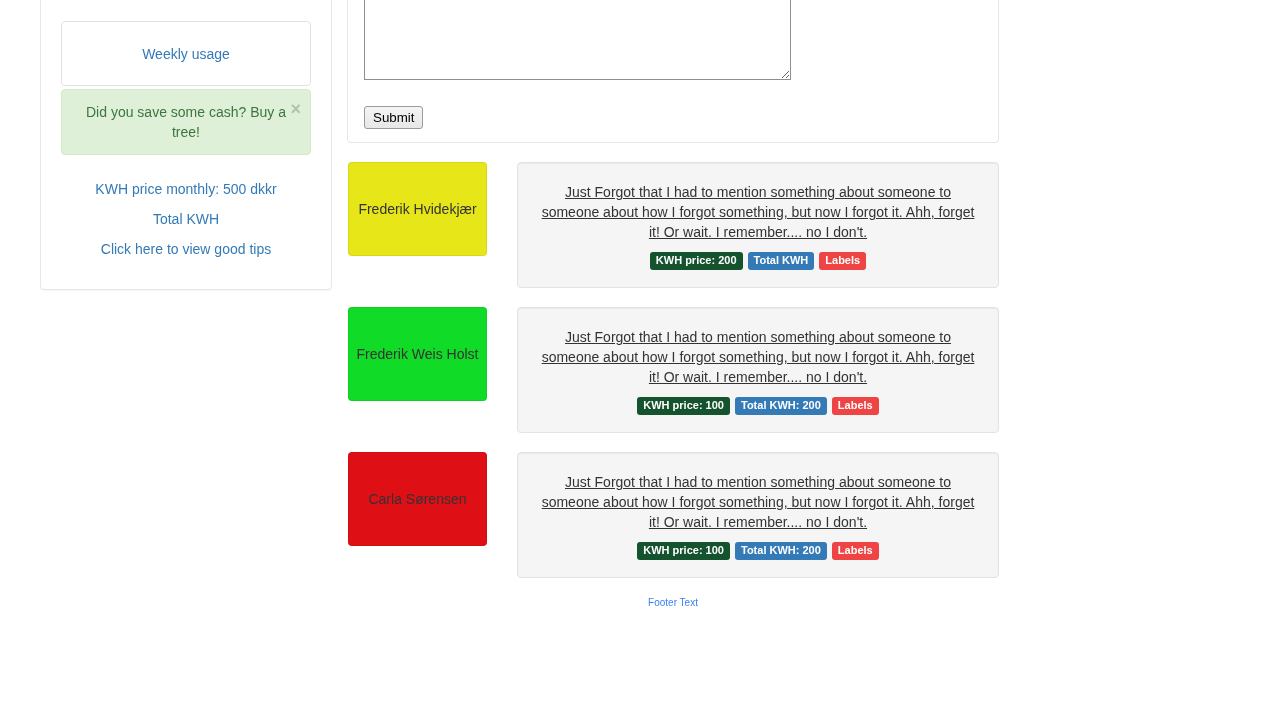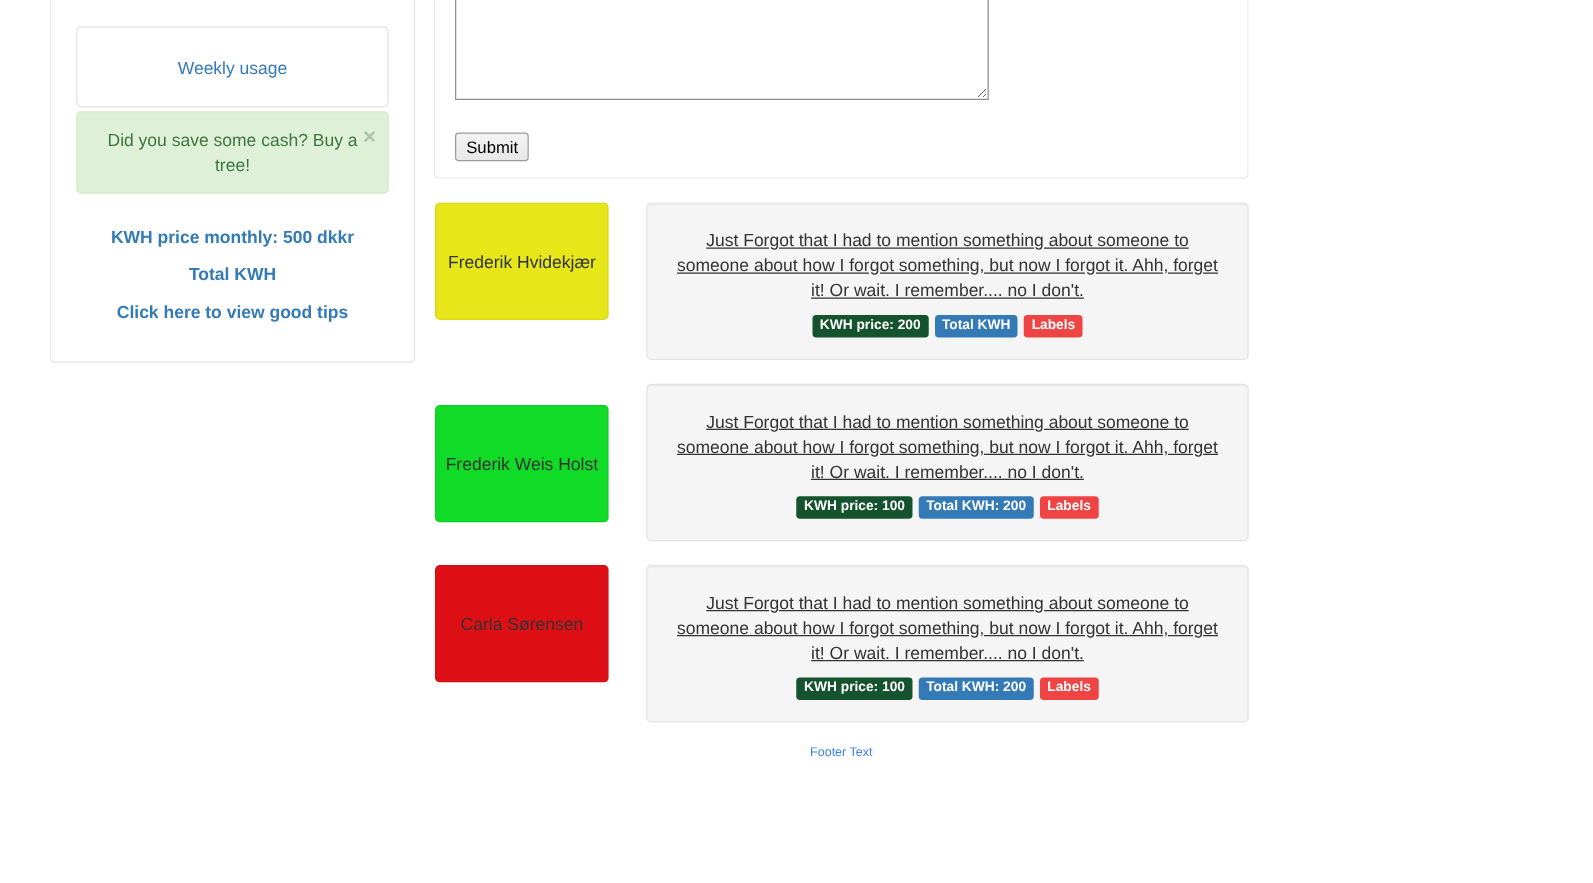--- a/index.html
+++ b/index.html
@@ -82,21 +82,20 @@
     border: 0;
     padding: 0;
   }
 
   .sidebar-links {
     position: absolute;
     left: 10px;
     top: 218px;
     width: 270px;
     text-align: center;
-    font-weight: bold;
   }
   .sidebar-links .sl-row { margin-bottom: 10px; }
   .sidebar-links .sl-row:last-child { margin-bottom: 0; }
 
   
   .main-col {
     position: absolute;
     left: 347px;
     top: 0;
     width: 652px;
@@ -255,21 +254,21 @@
         <p class="post-text">Just Forgot that I had to mention something about someone to someone about how I forgot something, but now I forgot it. Ahh, forget it! Or wait. I remember.... no I don't.</p>
         <div class="labels-row">
           <span class="label label-default">KWH price: 200</span>
           <span class="label label-primary">Total KWH</span>
           <span class="label label-success">Labels</span>
         </div>
       </div>
     </div>
 
     <div class="post">
-      <div class="avatar-tile" id="avatar-1" style="background-color: rgb(16, 219, 39); margin-top: 17px;">Frederik Weis Holst</div>
+      <div class="avatar-tile" id="avatar-1" style="background-color: rgb(16, 219, 39);">Frederik Weis Holst</div>
       <div class="well">
         <p class="post-text">Just Forgot that I had to mention something about someone to someone about how I forgot something, but now I forgot it. Ahh, forget it! Or wait. I remember.... no I don't.</p>
         <div class="labels-row">
           <span class="label label-default">KWH price: 100</span>
           <span class="label label-primary">Total KWH: 200</span>
           <span class="label label-success">Labels</span>
         </div>
       </div>
     </div>
 

